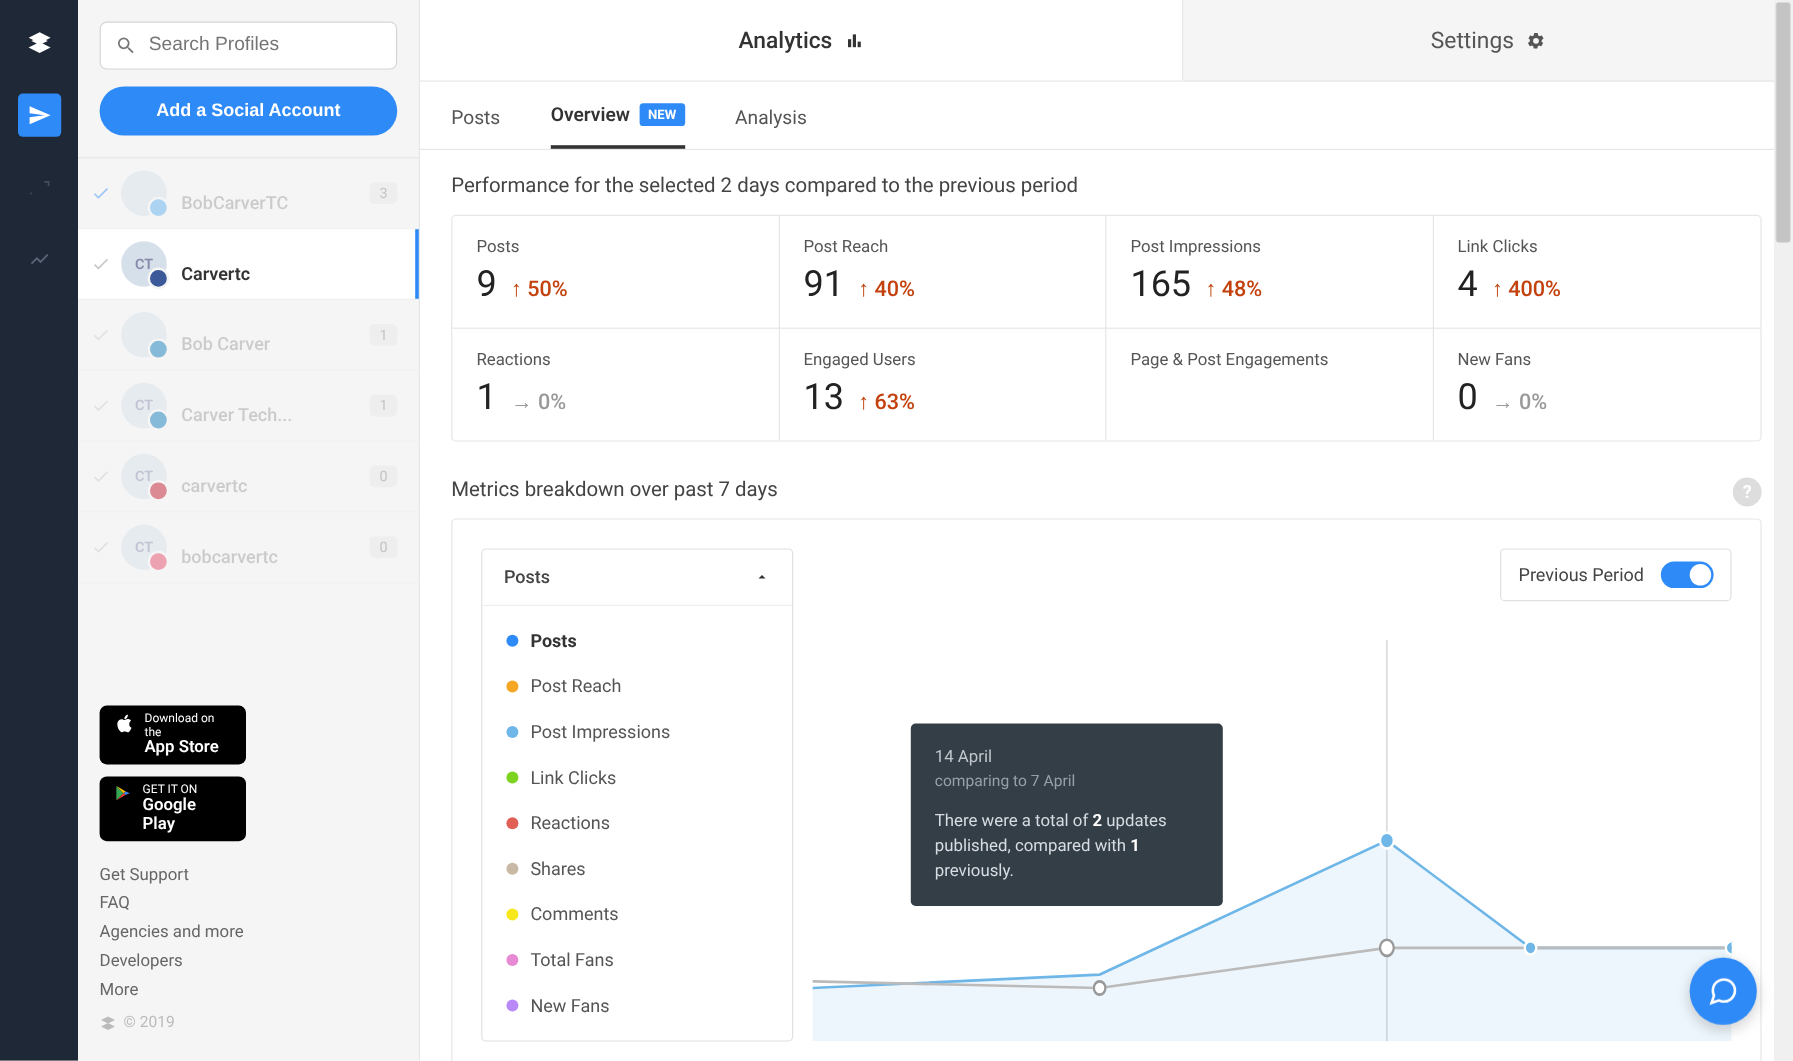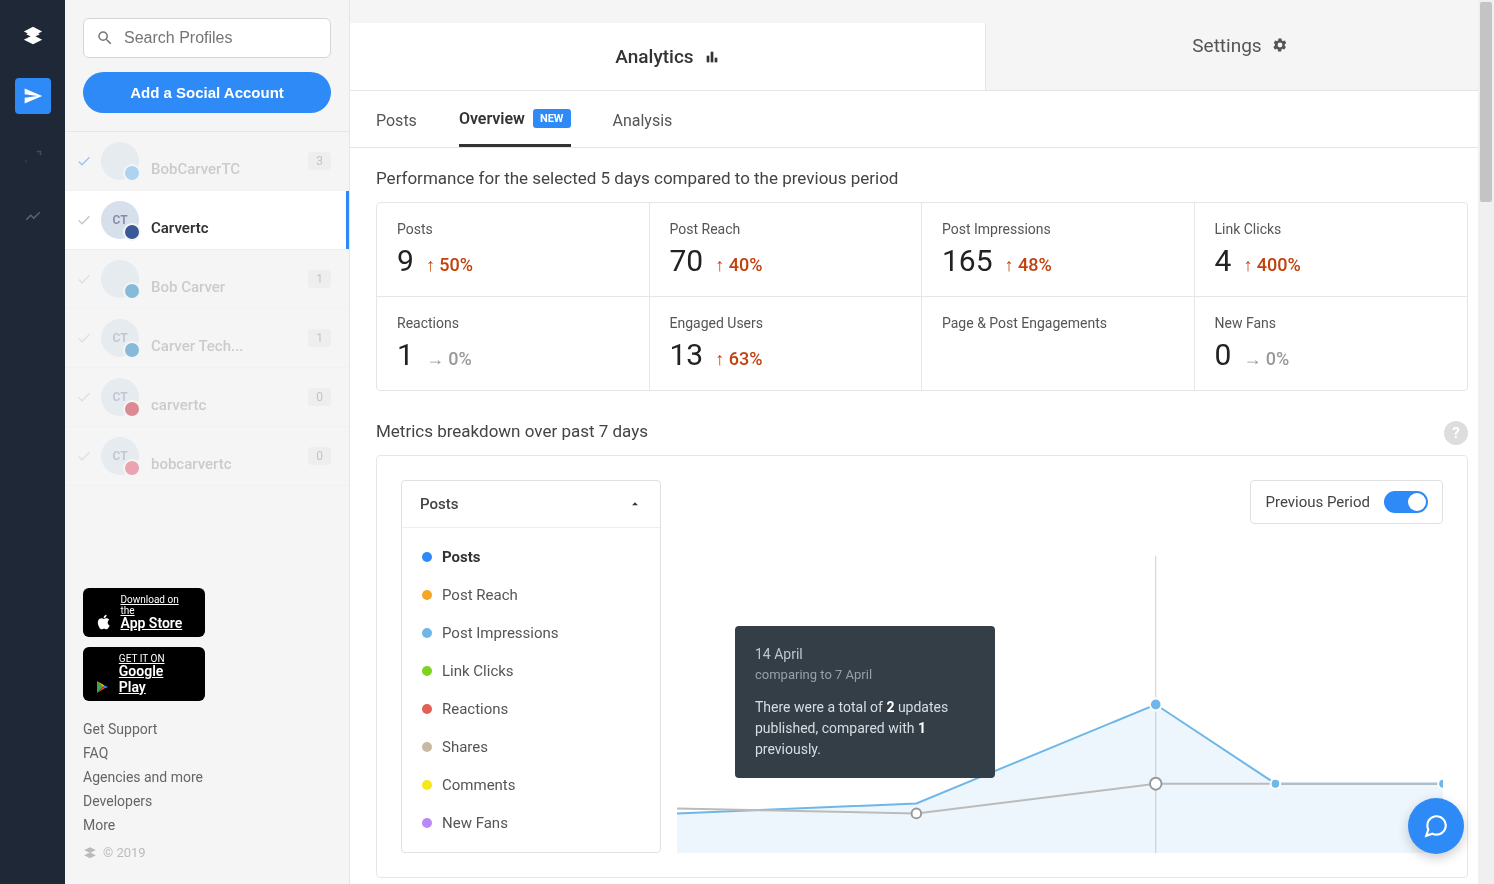--- a/index.html
+++ b/index.html
@@ -28,32 +28,32 @@
 .check { width: 22px; color: #2e8af7; display: flex; justify-content: center; }
 .check.dim { color: #c7c7c7; }
 .avatar { width: 38px; height: 38px; border-radius: 50%; background: #d5e0ea; margin: 0 12px 0 6px; position: relative; flex-shrink: 0; display:flex; align-items:center; justify-content:center; font-size:12px; color:#88a; font-weight:600;}
 .avatar-badge { position: absolute; right: -2px; bottom: -2px; width: 18px; height: 18px; border-radius: 50%; border: 2px solid #f5f5f5; display:flex; align-items:center; justify-content:center; }
 .pname { flex: 1; font-size: 15px; color: #333; font-weight: 500; overflow:hidden; text-overflow:ellipsis; white-space:nowrap;margin-top:16px;}
 .pcount { background: #e6e6e6; color: #888; font-size: 12px; padding: 2px 8px; border-radius: 4px; min-width:22px; text-align:center;}
 .profile.dim .pname { color: #999; }
 
 .sidebar-footer { margin-top: auto; padding: 14px 18px; }
 .store-badges { display:flex; flex-direction:column; gap:10px; align-items:flex-start; margin-bottom:20px;}
-.store-badge { background:#000; color:#fff; border-radius:6px; padding:6px 12px; display:flex; align-items:flex-end; gap:8px; font-size:10px; line-height:1.1; width: 122px; text-decoration: underline;}
+.store-badge { background:#000; color:#fff; border-radius:6px; padding:6px 12px; display:flex; align-items:flex-start; gap:8px; font-size:10px; line-height:1.1; width: 122px;}
 .store-badge .big { font-size:14px; font-weight:600; }
 .footer-links { display:flex; flex-direction:column; gap:8px; font-size:14px; color:#666; }
 .footer-links a { color:#666; text-decoration:none; cursor:pointer; }
 .copyright { margin-top:12px; font-size:13px; color:#bbb; display:flex; align-items:center; gap:6px;}
 
 
 .main { flex: 1; background: #fff; display: flex; flex-direction: column; overflow: hidden; }
 .top-tabs { display: flex; border-bottom: 1px solid #e6e6e6; background:#f5f5f5; }
 .top-tab { flex: 1; text-align: center; padding: 22px 0; font-size: 19px; color: #555; cursor: pointer; display:flex; align-items:center; justify-content:center; gap:10px; border-right:1px solid #e6e6e6;}
 .top-tab:last-child { border-right:none; flex:0.8;}
-.top-tab.active { background: #fff; color:#333; font-weight:500;margin-top:23px;}
+.top-tab.active { background: #fff; color:#333; font-weight:500;}
 
 .sub-tabs { display: flex; gap: 42px; padding: 18px 26px 0; border-bottom:1px solid #e6e6e6;}
 .sub-tab { font-size: 16px; color: #555; padding-bottom: 16px; cursor: pointer; display:flex; align-items:center; gap:8px;}
 .sub-tab.active { color: #333; font-weight:600; border-bottom: 3px solid #333; }
 .new-badge { background:#2e8af7; color:#fff; font-size:11px; font-weight:700; padding:3px 7px; border-radius:3px;}
 
 .content-scroll { flex:1; overflow-y:auto; padding: 20px 26px 40px; }
 .section-title { font-size: 17px; color: #444; margin-bottom: 14px; }
 .help-circle { float:right; width:24px; height:24px; border-radius:50%; background:#ddd; color:#fff; display:flex; align-items:center; justify-content:center; font-weight:700; font-size:15px;}
 
@@ -74,21 +74,21 @@
 .dropdown-head { padding:14px 18px; display:flex; justify-content:space-between; align-items:center; cursor:pointer; font-size:15px; color:#444; font-weight:500;}
 .dropdown-list { border-top:1px solid #eee; padding: 10px 8px;}
 .dl-item { display:flex; align-items:center; gap:10px; padding:10px 12px; font-size:15px; color:#555; cursor:pointer; border-radius:3px;}
 .dl-item.active { font-weight:700; color:#333;}
 .dot { width:10px; height:10px; border-radius:50%;}
 .prev-toggle { border:1px solid #e0e0e0; border-radius:4px; padding:10px 14px; display:flex; align-items:center; gap:14px; font-size:15px; color:#444;}
 .toggle { width:44px; height:22px; background:#2e8af7; border-radius:11px; position:relative; cursor:pointer;}
 .toggle::after { content:""; position:absolute; right:2px; top:2px; width:18px; height:18px; background:#fff; border-radius:50%;}
 
 .chart-area { position:absolute; left:300px; right:24px; top:100px; bottom:24px;}
-.tooltip { position:absolute; left:358px; top:170px; background:#343e47; color:#d7dde2; padding:18px 20px; border-radius:4px; width:260px; font-size:14px; line-height:1.5; z-index:5;}
+.tooltip { position:absolute; left:382px; top:170px; background:#343e47; color:#d7dde2; padding:18px 20px; border-radius:4px; width:260px; font-size:14px; line-height:1.5; z-index:5;}
 .tooltip .tt-date { color:#c0c6cc;}
 .tooltip .tt-sub { color:#96a0a9; font-size:13px; margin-bottom:12px;}
 .tooltip b { color:#fff;}
 
 .chat-bubble { position:fixed; right:30px; bottom:30px; width:56px; height:56px; border-radius:50%; background:#2e8af7; display:flex; align-items:center; justify-content:center; box-shadow:0 4px 12px rgba(0,0,0,0.2); cursor:pointer;}
 .scrollbar-fake { position:absolute; right:0; top:0; width:16px; height:100%; background:#f0f0f0;}
 .scrollbar-thumb { position:absolute; right:2px; top:2px; width:12px; height:200px; background:#c4c4c4; border-radius:2px;}
 </style>
 </head>
 <body>
@@ -258,34 +258,34 @@
     <div class="sub-tabs">
       <div class="sub-tab">Posts</div>
       <div class="sub-tab active">
         <span>Overview</span>
         <span class="new-badge">NEW</span>
       </div>
       <div class="sub-tab">Analysis</div>
     </div>
 
     <div class="content-scroll">
-      <div class="section-title">Performance for the selected 5 days compared to the previous period</div>
+      <div class="section-title">Performance for the selected 2 days compared to the previous period</div>
 
       <div class="metrics-grid" id="metrics-grid">
           <div class="metric">
             <div class="metric-label">Posts</div>
     <div class="metric-row">
       <span class="metric-value">9</span>
       <span class="metric-change up">↑ 50%</span>
     </div>
           </div>
           <div class="metric">
             <div class="metric-label">Post Reach</div>
     <div class="metric-row">
-      <span class="metric-value">70</span>
+      <span class="metric-value">91</span>
       <span class="metric-change up">↑ 40%</span>
     </div>
           </div>
           <div class="metric">
             <div class="metric-label">Post Impressions</div>
     <div class="metric-row">
       <span class="metric-value">165</span>
       <span class="metric-change up">↑ 48%</span>
     </div>
           </div>
@@ -359,20 +359,24 @@
                 </div>
                 <div class="dl-item">
                   <span class="dot" style="background:#c9b8a3"></span>
                   <span>Shares</span>
                 </div>
                 <div class="dl-item">
                   <span class="dot" style="background:#f8e71c"></span>
                   <span>Comments</span>
                 </div>
                 <div class="dl-item">
+                  <span class="dot" style="background:#e68ad4"></span>
+                  <span>Total Fans</span>
+                </div>
+                <div class="dl-item">
                   <span class="dot" style="background:#b98af7"></span>
                   <span>New Fans</span>
                 </div>
               </div>
           </div>
           <div class="prev-toggle">
             <span>Previous Period</span>
             <div class="toggle"></div>
           </div>
         </div>

